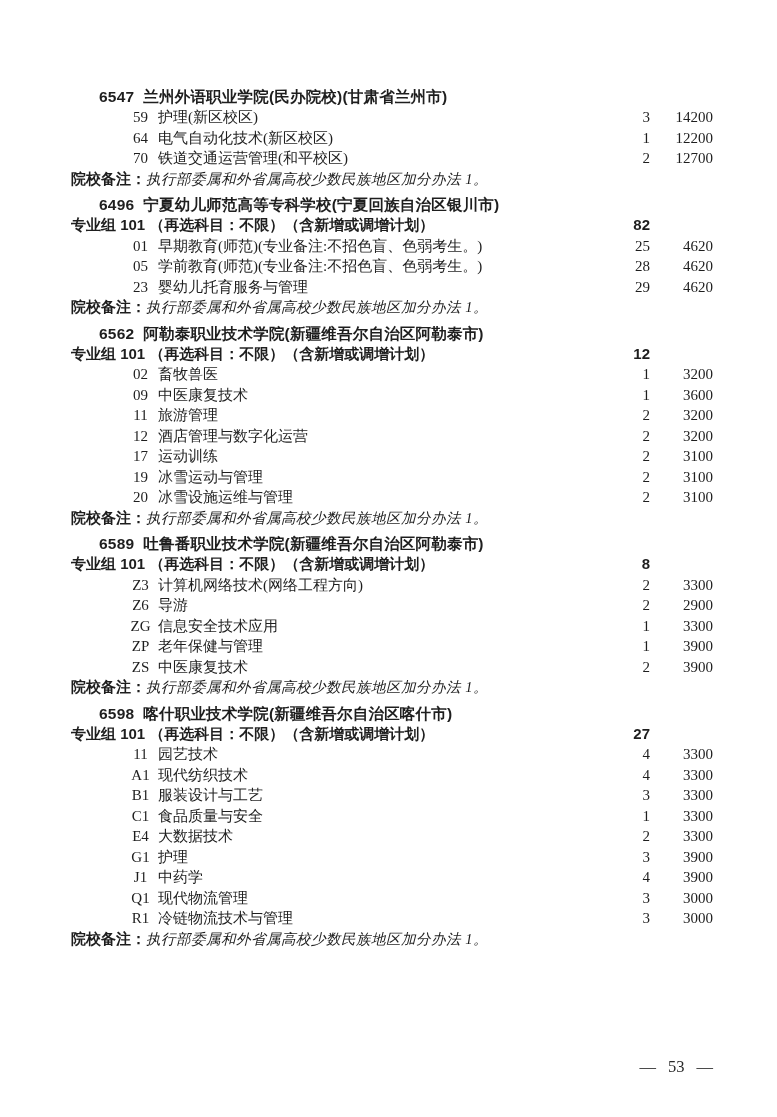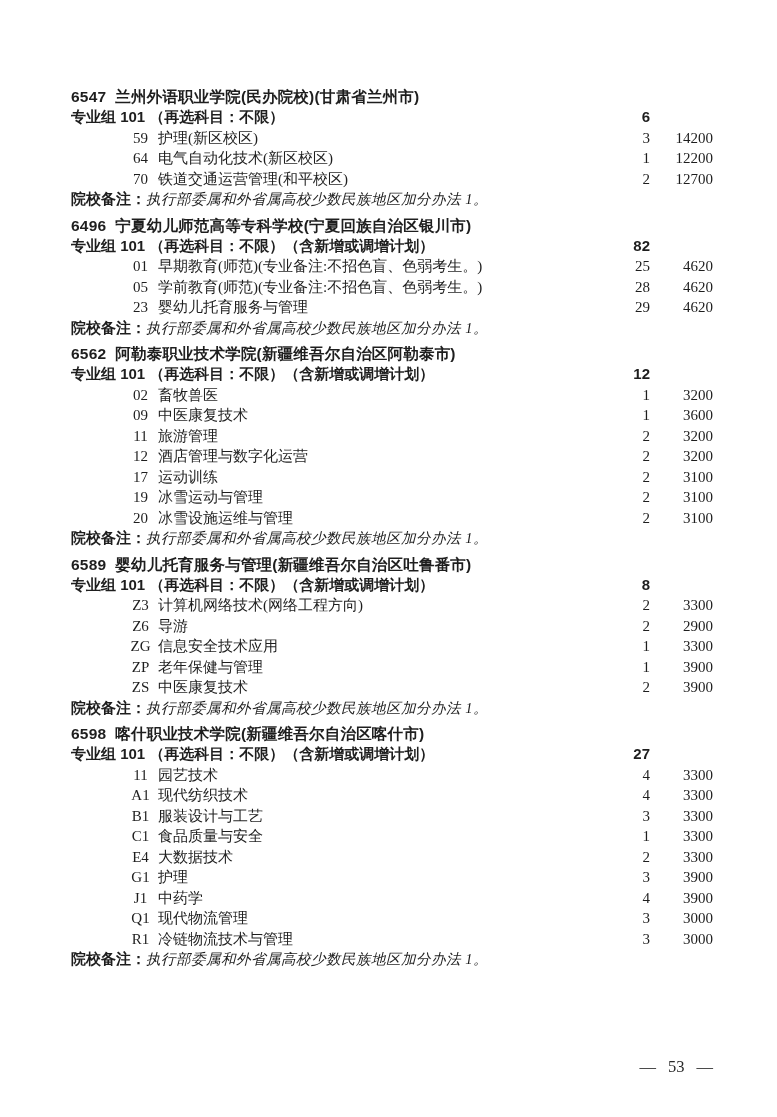--- a/index.html
+++ b/index.html
@@ -31,21 +31,21 @@
   }
   .sans {
     font-family: "Liberation Sans", "DejaVu Sans", sans-serif;
     font-weight: 700;
   }
   .school-line {
     line-height: 21px;
     font-size: 15.5px;
     letter-spacing: 0.2px;
   }
-  .school-code { margin-right: 9px; }
+  .school-code { margin-right: 9px; margin-left: 28px; }
   .group-line { font-size: 15px; }
   .grow { flex: 1 1 auto; overflow: hidden; }
   .col-count { width: 52px; text-align: right; flex: 0 0 auto; }
   .col-fee   { width: 63px; text-align: right; flex: 0 0 auto; }
   .major-row { padding-left: 10px; }
   .major-code {
     width: 23px;
     flex: 0 0 auto;
     text-align: center;
     margin-left: 48px;
@@ -78,25 +78,20 @@
 <body>
 
 <div class="page">
   <div class="content">
 
     <div class="section">
       <div class="row school-line sans">
         <span class="school-code">6547</span>
         <span>兰州外语职业学院(民办院校)(甘肃省兰州市)</span>
       </div>
-      <div class="row group-line sans">
-        <span class="grow">专业组 101 （再选科目：不限）</span>
-        <span class="col-count">6</span>
-        <span class="col-fee"></span>
-      </div>
       <div class="row major-row">
         <span class="major-code">59</span>
         <span class="major-name">护理(新区校区)</span>
         <span class="col-count">3</span>
         <span class="col-fee">14200</span>
       </div>
       <div class="row major-row">
         <span class="major-code">64</span>
         <span class="major-name">电气自动化技术(新区校区)</span>
         <span class="col-count">1</span>
@@ -202,21 +197,21 @@
       </div>
       <div class="row note-line">
         <span class="note-label sans">院校备注：</span>
         <span class="note-text">执行部委属和外省属高校少数民族地区加分办法 1。</span>
       </div>
     </div>
 
     <div class="section">
       <div class="row school-line sans">
         <span class="school-code">6589</span>
-        <span>婴幼儿托育服务与管理(新疆维吾尔自治区吐鲁番市)</span>
+        <span>吐鲁番职业技术学院(新疆维吾尔自治区阿勒泰市)</span>
       </div>
       <div class="row group-line sans">
         <span class="grow">专业组 101 （再选科目：不限）（含新增或调增计划）</span>
         <span class="col-count">8</span>
         <span class="col-fee"></span>
       </div>
       <div class="row major-row">
         <span class="major-code">Z3</span>
         <span class="major-name">计算机网络技术(网络工程方向)</span>
         <span class="col-count">2</span>

